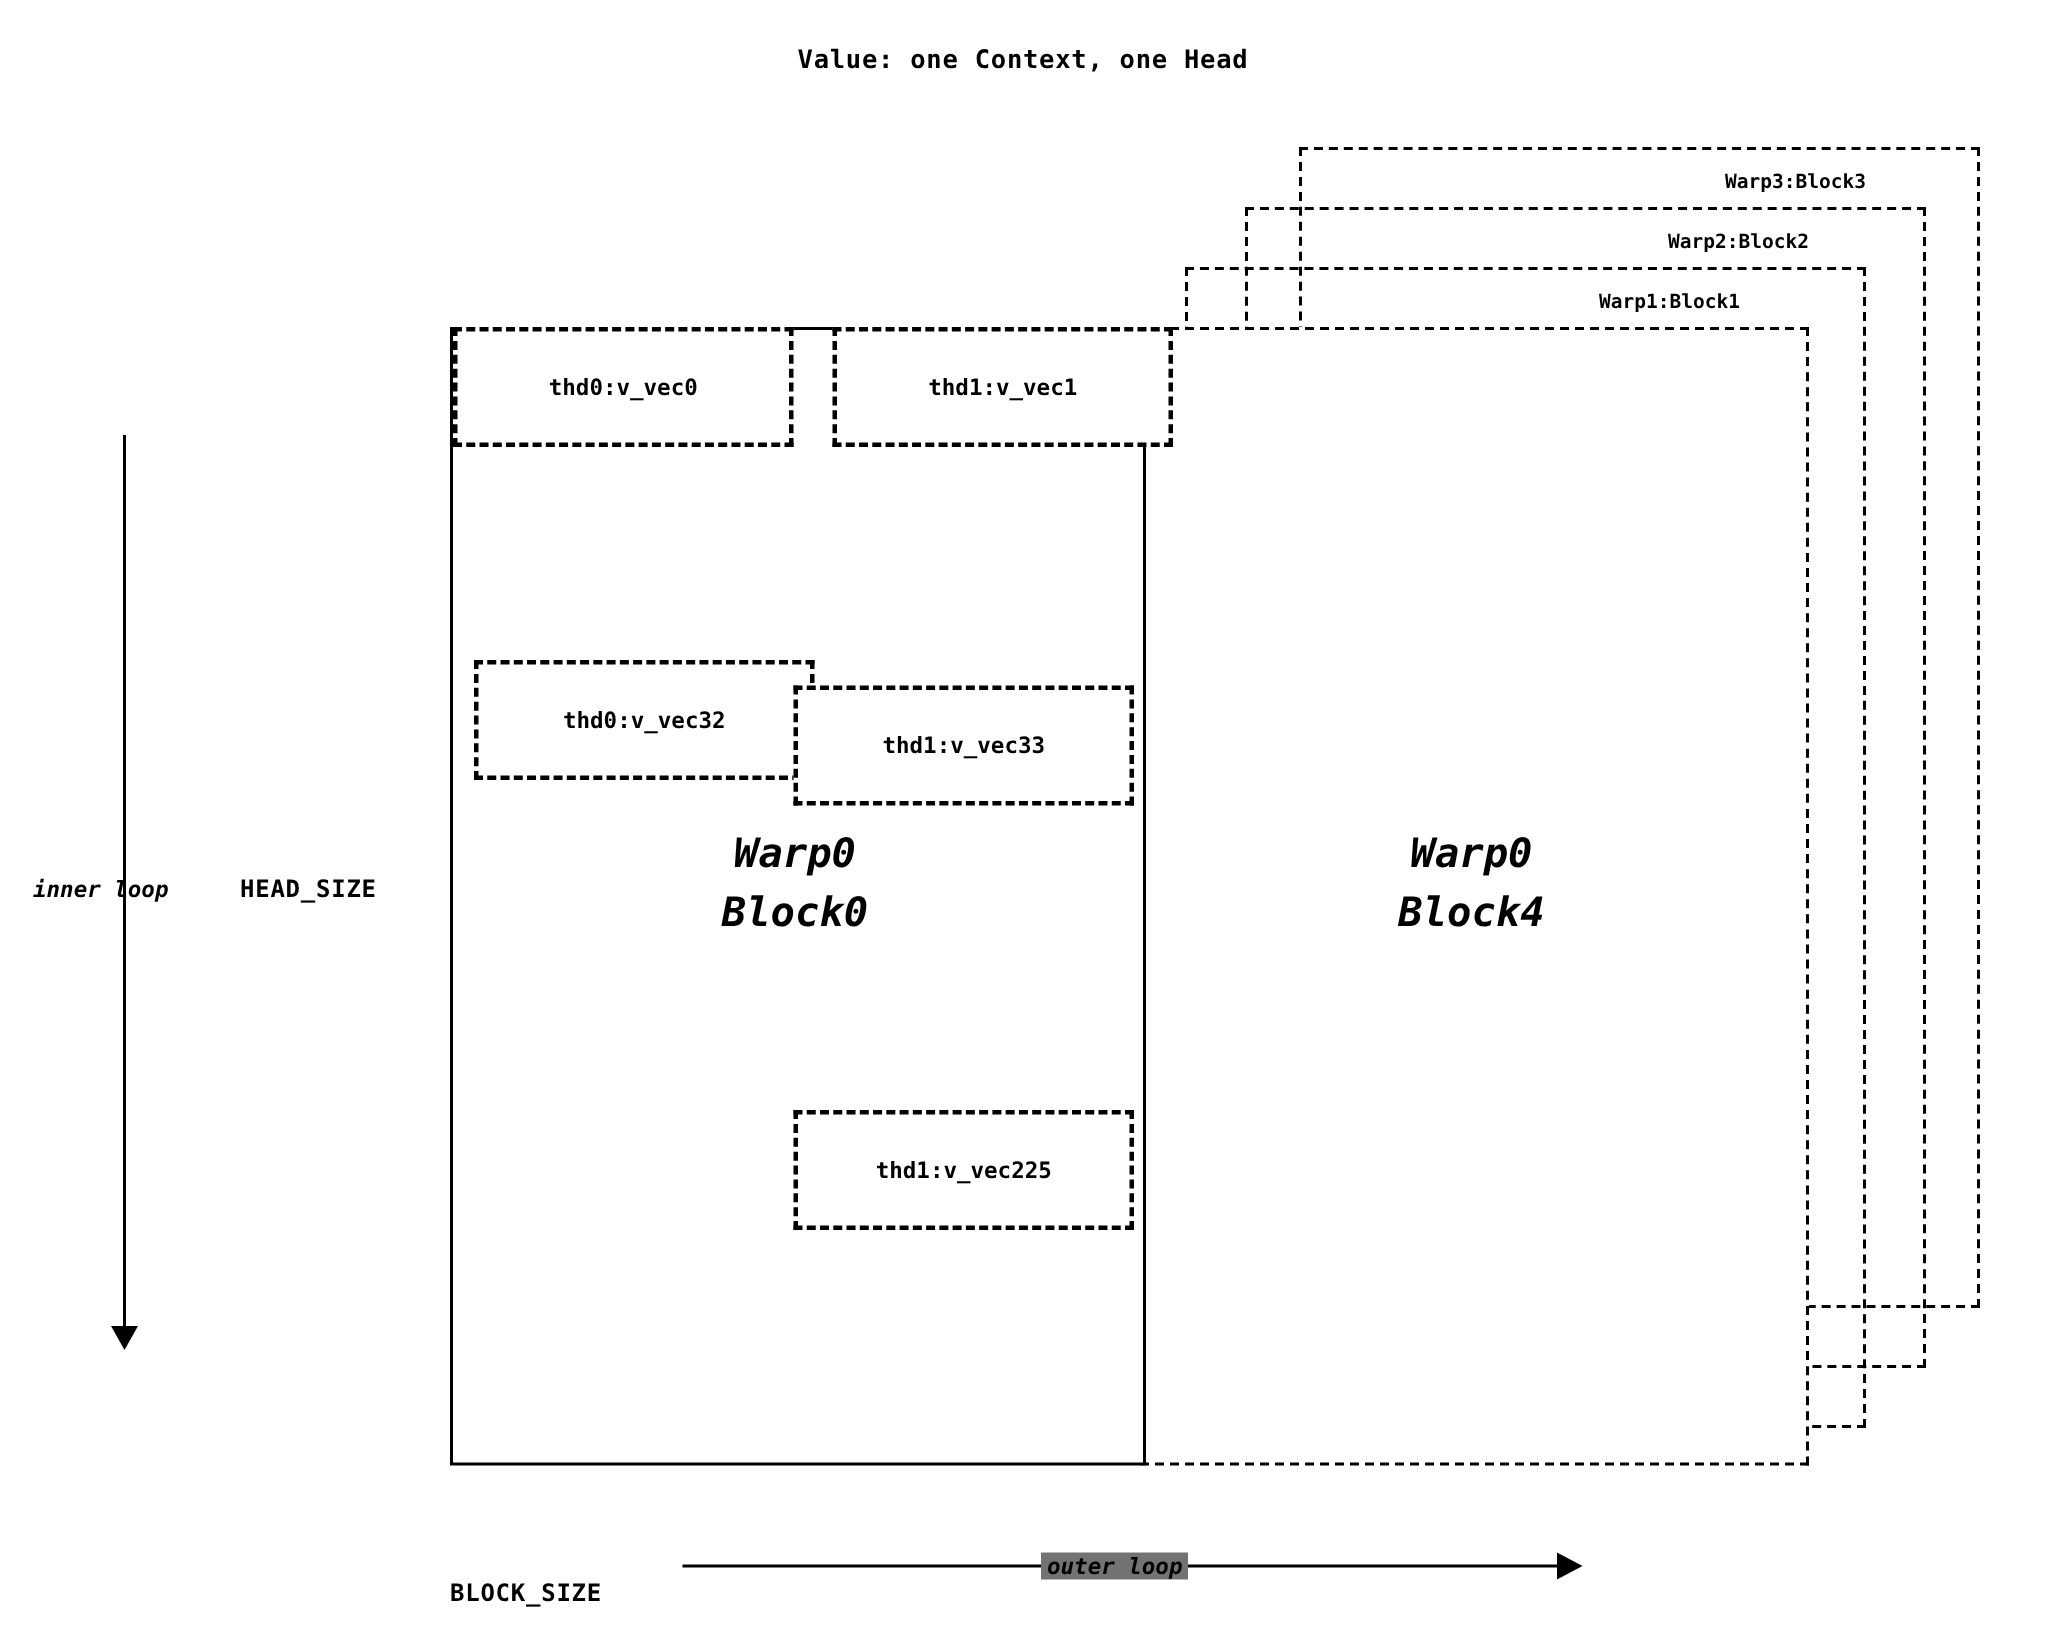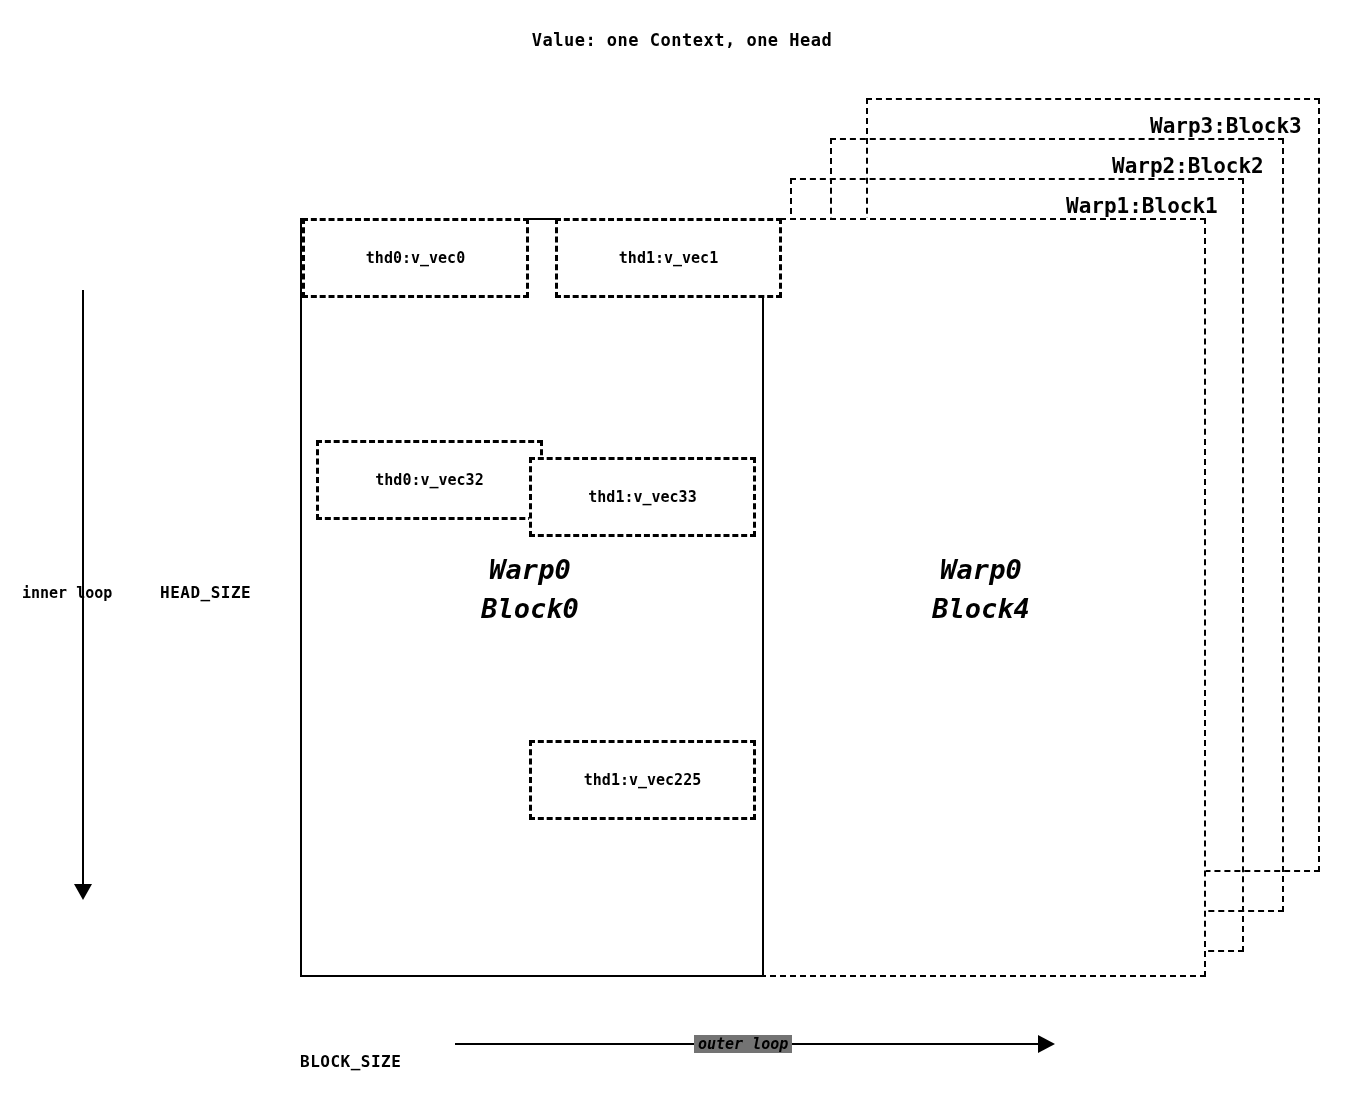--- a/index.html
+++ b/index.html
@@ -29,21 +29,21 @@
     font-weight: bold;
     letter-spacing: 0.5px;
   }
 
   
   .back-block {
     border: 2px dashed #000000;
     background: transparent;
   }
   .back-label {
-    font-size: 21px;
+    font-size: 13px;
     font-weight: bold;
     white-space: nowrap;
   }
 
   
   .block4 {
     left: 760px;
     top: 218px;
     width: 442px;
     height: 755px;
@@ -94,20 +94,21 @@
     left: 74px;
     top: 884px;
     width: 0; height: 0;
     border-left: 9px solid transparent;
     border-right: 9px solid transparent;
     border-top: 16px solid #000000;
   }
   .inner-loop {
     left: 22px;
     top: 584px;
+    font-style: italic;
     font-weight: bold;
     font-size: 15px;
     white-space: nowrap;
     text-align: right;
   }
   .head-size {
     left: 160px;
     top: 583px;
     font-size: 16px;
     font-weight: bold;

